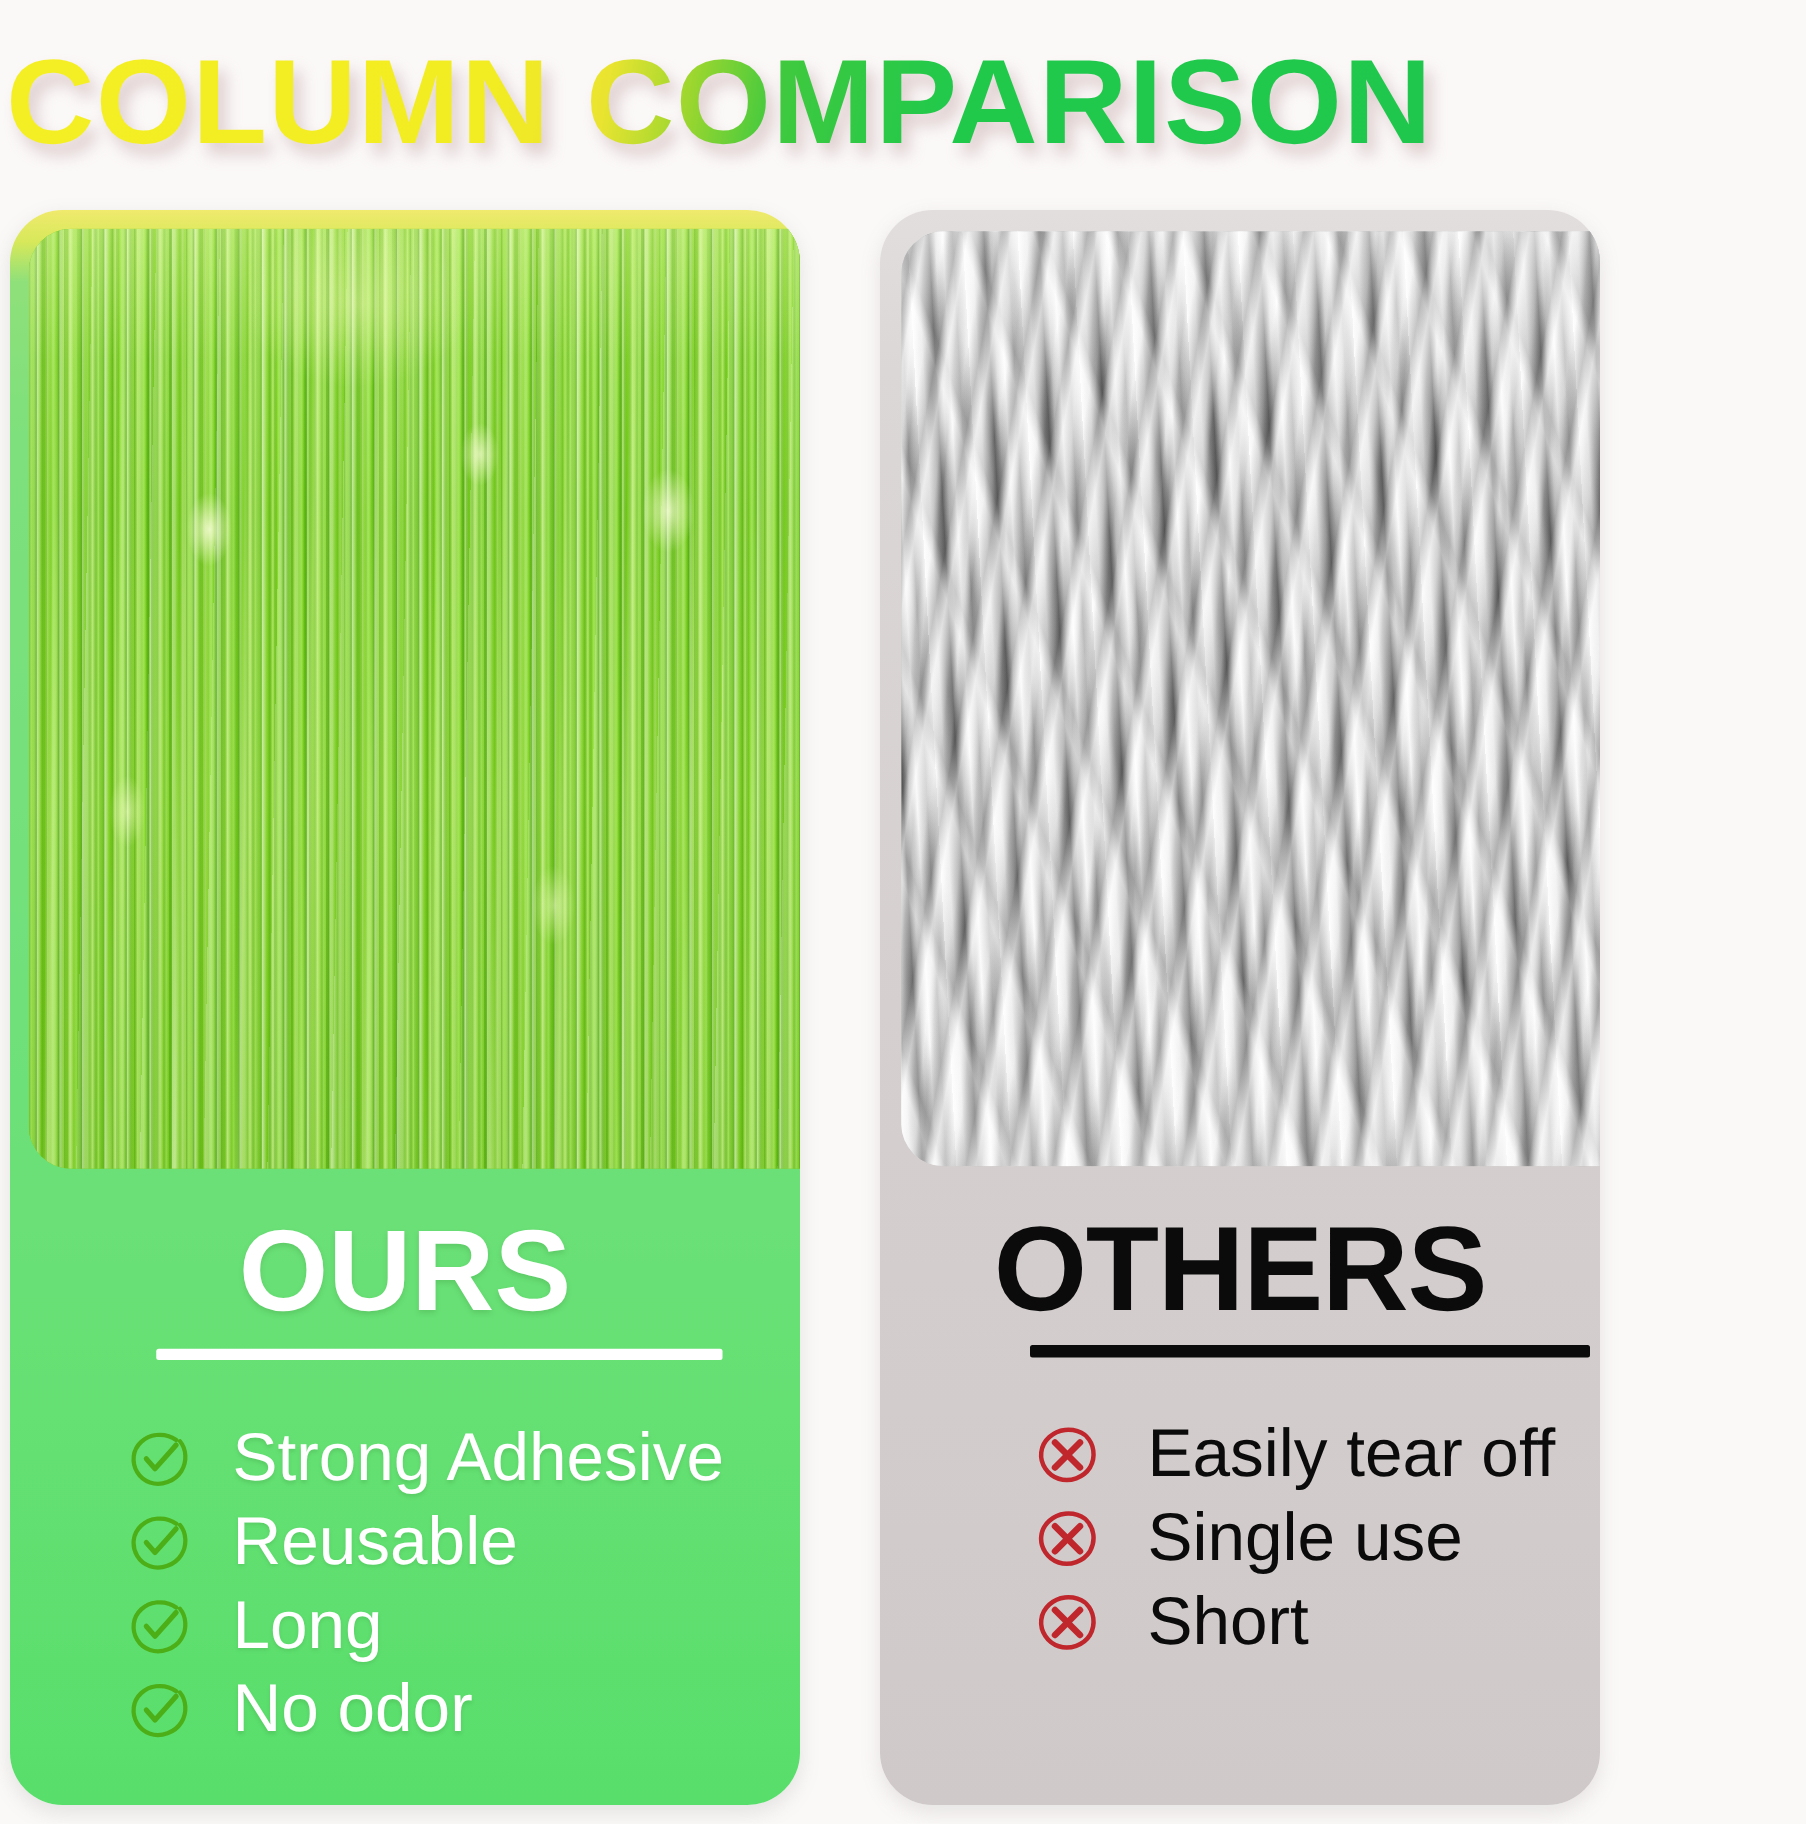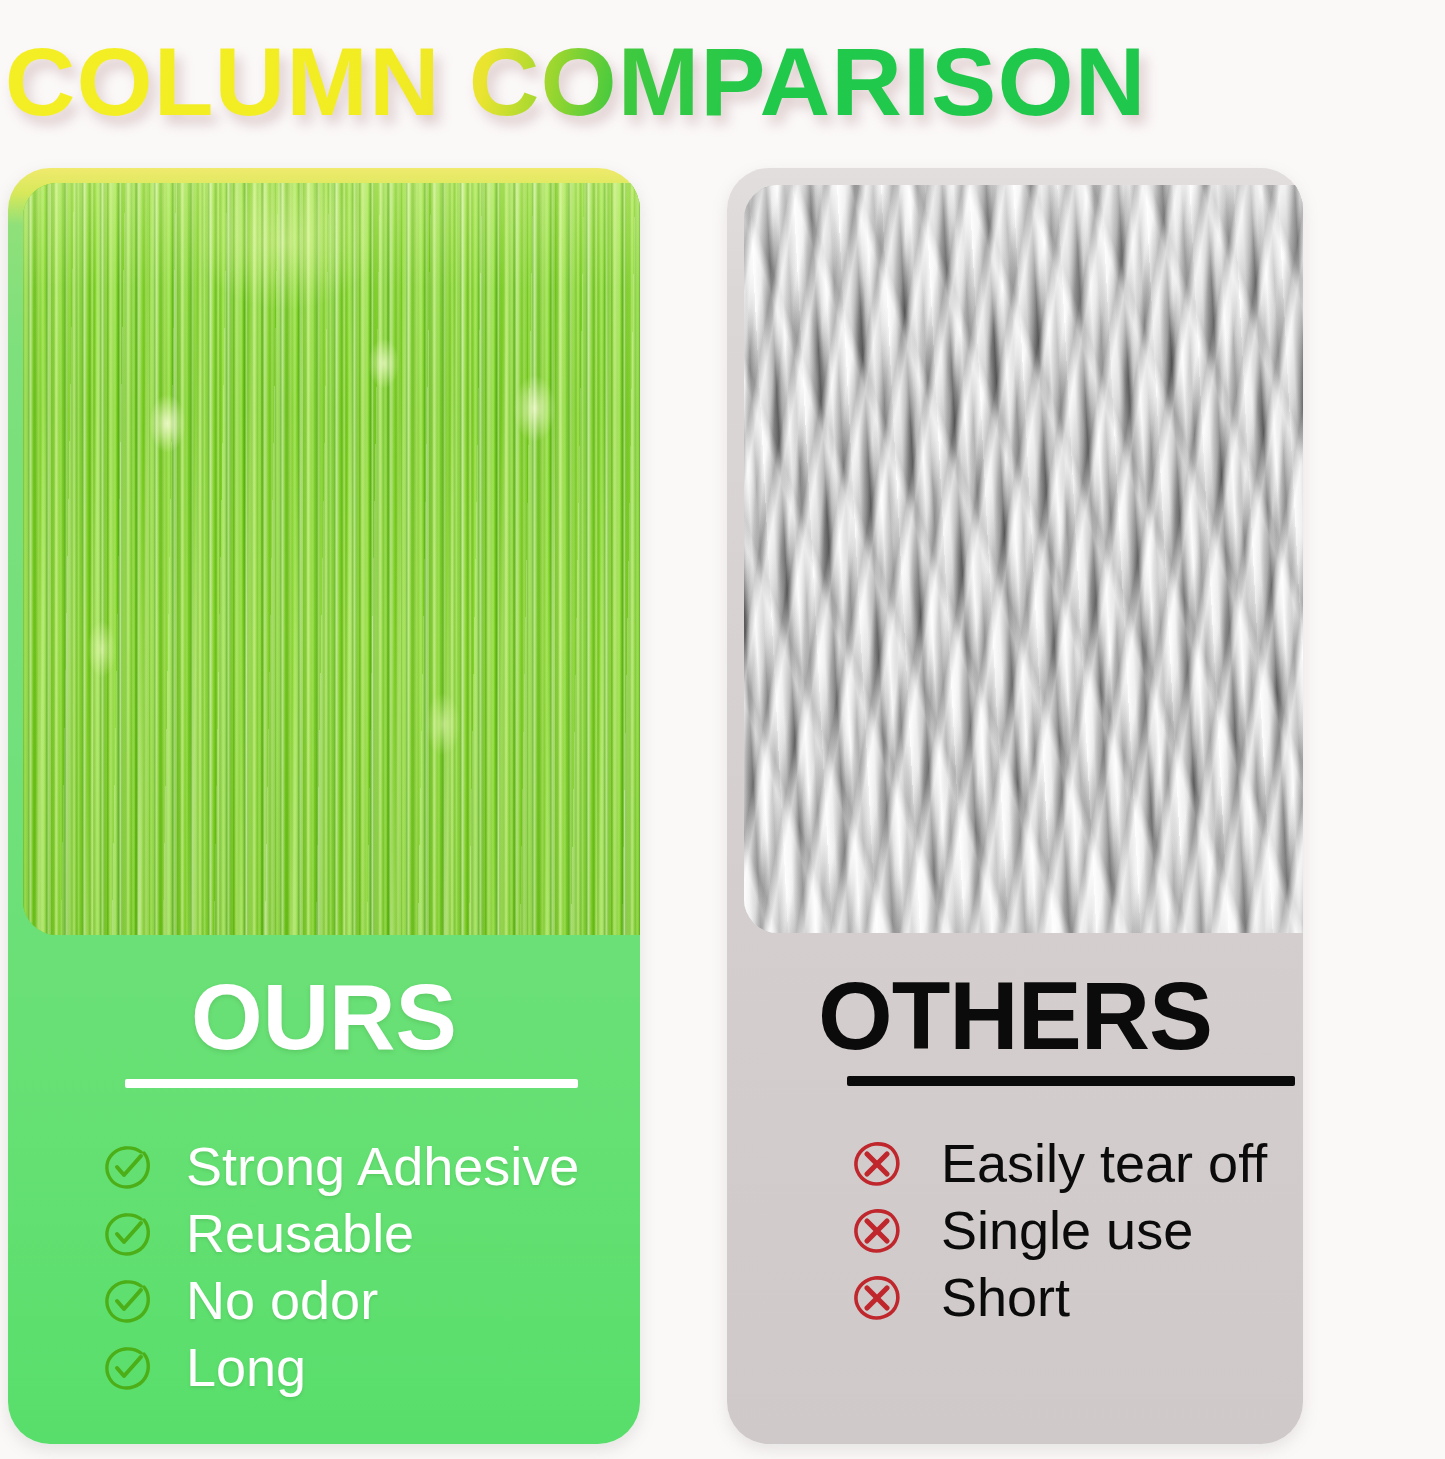--- a/index.html
+++ b/index.html
@@ -58,21 +58,21 @@
     border-radius: 42px;
     overflow: hidden;
   }
   .card-ours {
     left: 8px;
     width: 632px;
     background: linear-gradient(180deg, #f0ea6d 0%, #d7e85a 2.0%, #8fe07a 4.5%, #7ee07c 14%, #72e07c 45%, #64e072 78%, #58de6b 100%);
     box-shadow: 0 6px 16px rgba(120,140,120,0.18);
   }
   .card-others {
-    left: 727px;
+    left: 704px;
     width: 576px;
     background: linear-gradient(180deg, #e2dede 0%, #dcd7d7 10%, #d5cfcf 50%, #cfc9c9 100%);
     box-shadow: 0 6px 16px rgba(140,135,135,0.18);
   }
 
   
   .photo {
     position: absolute;
     left: 15px;
     top: 15px;
@@ -307,33 +307,33 @@
 
     <div class="feature-row">
       <span class="feature-icon">
         <svg viewBox="0 0 56 56">
           <path d="M44 14 C49 20 50 30 45 38 C40 46 29 50 20 47 C11 44 6 35 7 26 C8 17 16 10 25 9 C31 8.4 37 10 41 13" fill="none" stroke="#4caf17" stroke-width="3.4" stroke-linecap="round"></path>
           <path d="M9 19 C12 13 19 9 26 8.5" fill="none" stroke="#4caf17" stroke-width="2.2" stroke-linecap="round" opacity="0.55"></path>
           <path d="M17 28 L24 36 L41 17" fill="none" stroke="#4caf17" stroke-width="4" stroke-linecap="round" stroke-linejoin="round"></path>
           <path d="M26 34 L40 16" fill="none" stroke="#4caf17" stroke-width="1.8" stroke-linecap="round" opacity="0.5"></path>
         </svg>
       </span>
-      <span class="feature-label">No odor</span>
+      <span class="feature-label">Long</span>
     </div>
 
     <div class="feature-row">
       <span class="feature-icon">
         <svg viewBox="0 0 56 56">
           <path d="M44 14 C49 20 50 30 45 38 C40 46 29 50 20 47 C11 44 6 35 7 26 C8 17 16 10 25 9 C31 8.4 37 10 41 13" fill="none" stroke="#4caf17" stroke-width="3.4" stroke-linecap="round"></path>
           <path d="M9 19 C12 13 19 9 26 8.5" fill="none" stroke="#4caf17" stroke-width="2.2" stroke-linecap="round" opacity="0.55"></path>
           <path d="M17 28 L24 36 L41 17" fill="none" stroke="#4caf17" stroke-width="4" stroke-linecap="round" stroke-linejoin="round"></path>
           <path d="M26 34 L40 16" fill="none" stroke="#4caf17" stroke-width="1.8" stroke-linecap="round" opacity="0.5"></path>
         </svg>
       </span>
-      <span class="feature-label">Long</span>
+      <span class="feature-label">No odor</span>
     </div>
 
   </div>
 </div>
 
 <div class="card card-others">
 
   <div class="photo">
     <div class="foil-silver"></div>
   </div>

